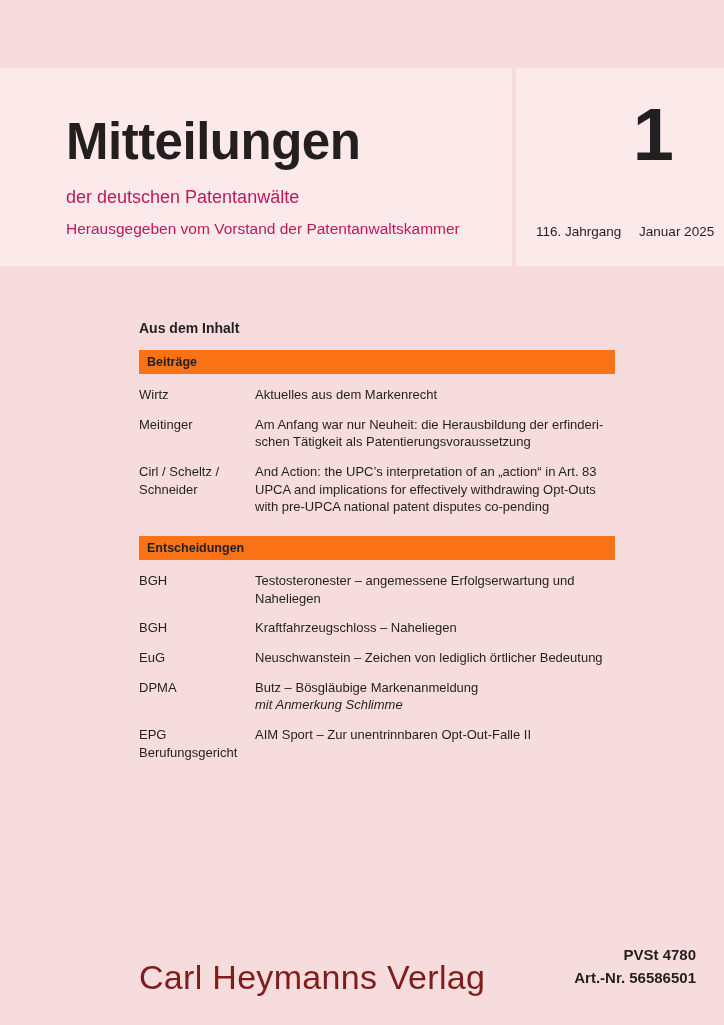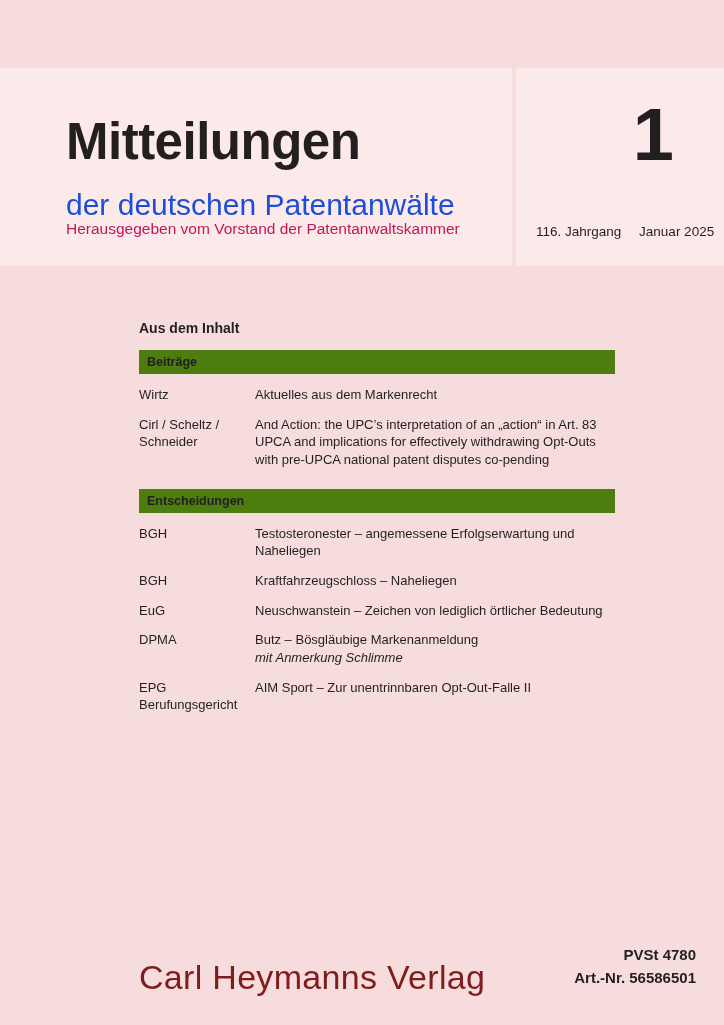--- a/index.html
+++ b/index.html
@@ -47,22 +47,22 @@
     font-size: 51px;
     font-weight: bold;
     letter-spacing: -0.5px;
     color: #231f20;
     line-height: 1;
   }
   .journal-subtitle {
     position: absolute;
     left: 66px;
     top: 120px;
-    font-size: 30px;
-    color: #1d4ed8;
+    font-size: 18px;
+    color: #be185d;
     line-height: 1.1;
   }
   .journal-publisher {
     position: absolute;
     left: 66px;
     top: 152px;
     font-size: 15.5px;
     color: #be185d;
   }
   .issue-number {
@@ -93,21 +93,21 @@
     top: 320px;
     width: 476px;
   }
   .contents-heading {
     font-size: 14px;
     font-weight: bold;
     color: #231f20;
     margin-bottom: 14px;
   }
   .section-bar {
-    background: #4d7c0f;
+    background: #f97316;
     font-size: 12.5px;
     font-weight: bold;
     color: #231f20;
     padding: 5px 0 5px 8px;
     margin-bottom: 6px;
     margin-top: 14px;
   }
   .section-bar.first { margin-top: 0; }
 
   table.toc {
@@ -177,20 +177,24 @@
   <div class="contents-heading">Aus dem Inhalt</div>
 
   <div class="section-bar first">Beiträge</div>
   <table class="toc">
     <tbody>
       <tr>
         <td class="author">Wirtz</td>
         <td class="title">Aktuelles aus dem Markenrecht</td>
       </tr>
       <tr>
+        <td class="author">Meitinger</td>
+        <td class="title">Am Anfang war nur Neuheit: die Herausbildung der erfinderi-schen Tätigkeit als Patentierungsvoraussetzung</td>
+      </tr>
+      <tr>
         <td class="author">Cirl / Scheltz /
 Schneider</td>
         <td class="title">And Action: the UPC’s interpretation of an „action“ in Art. 83 UPCA and implications for effectively withdrawing Opt-Outs with pre-UPCA national patent disputes co-pending</td>
       </tr>
     </tbody>
   </table>
 
   <div class="section-bar">Entscheidungen</div>
   <table class="toc">
     <tbody>

